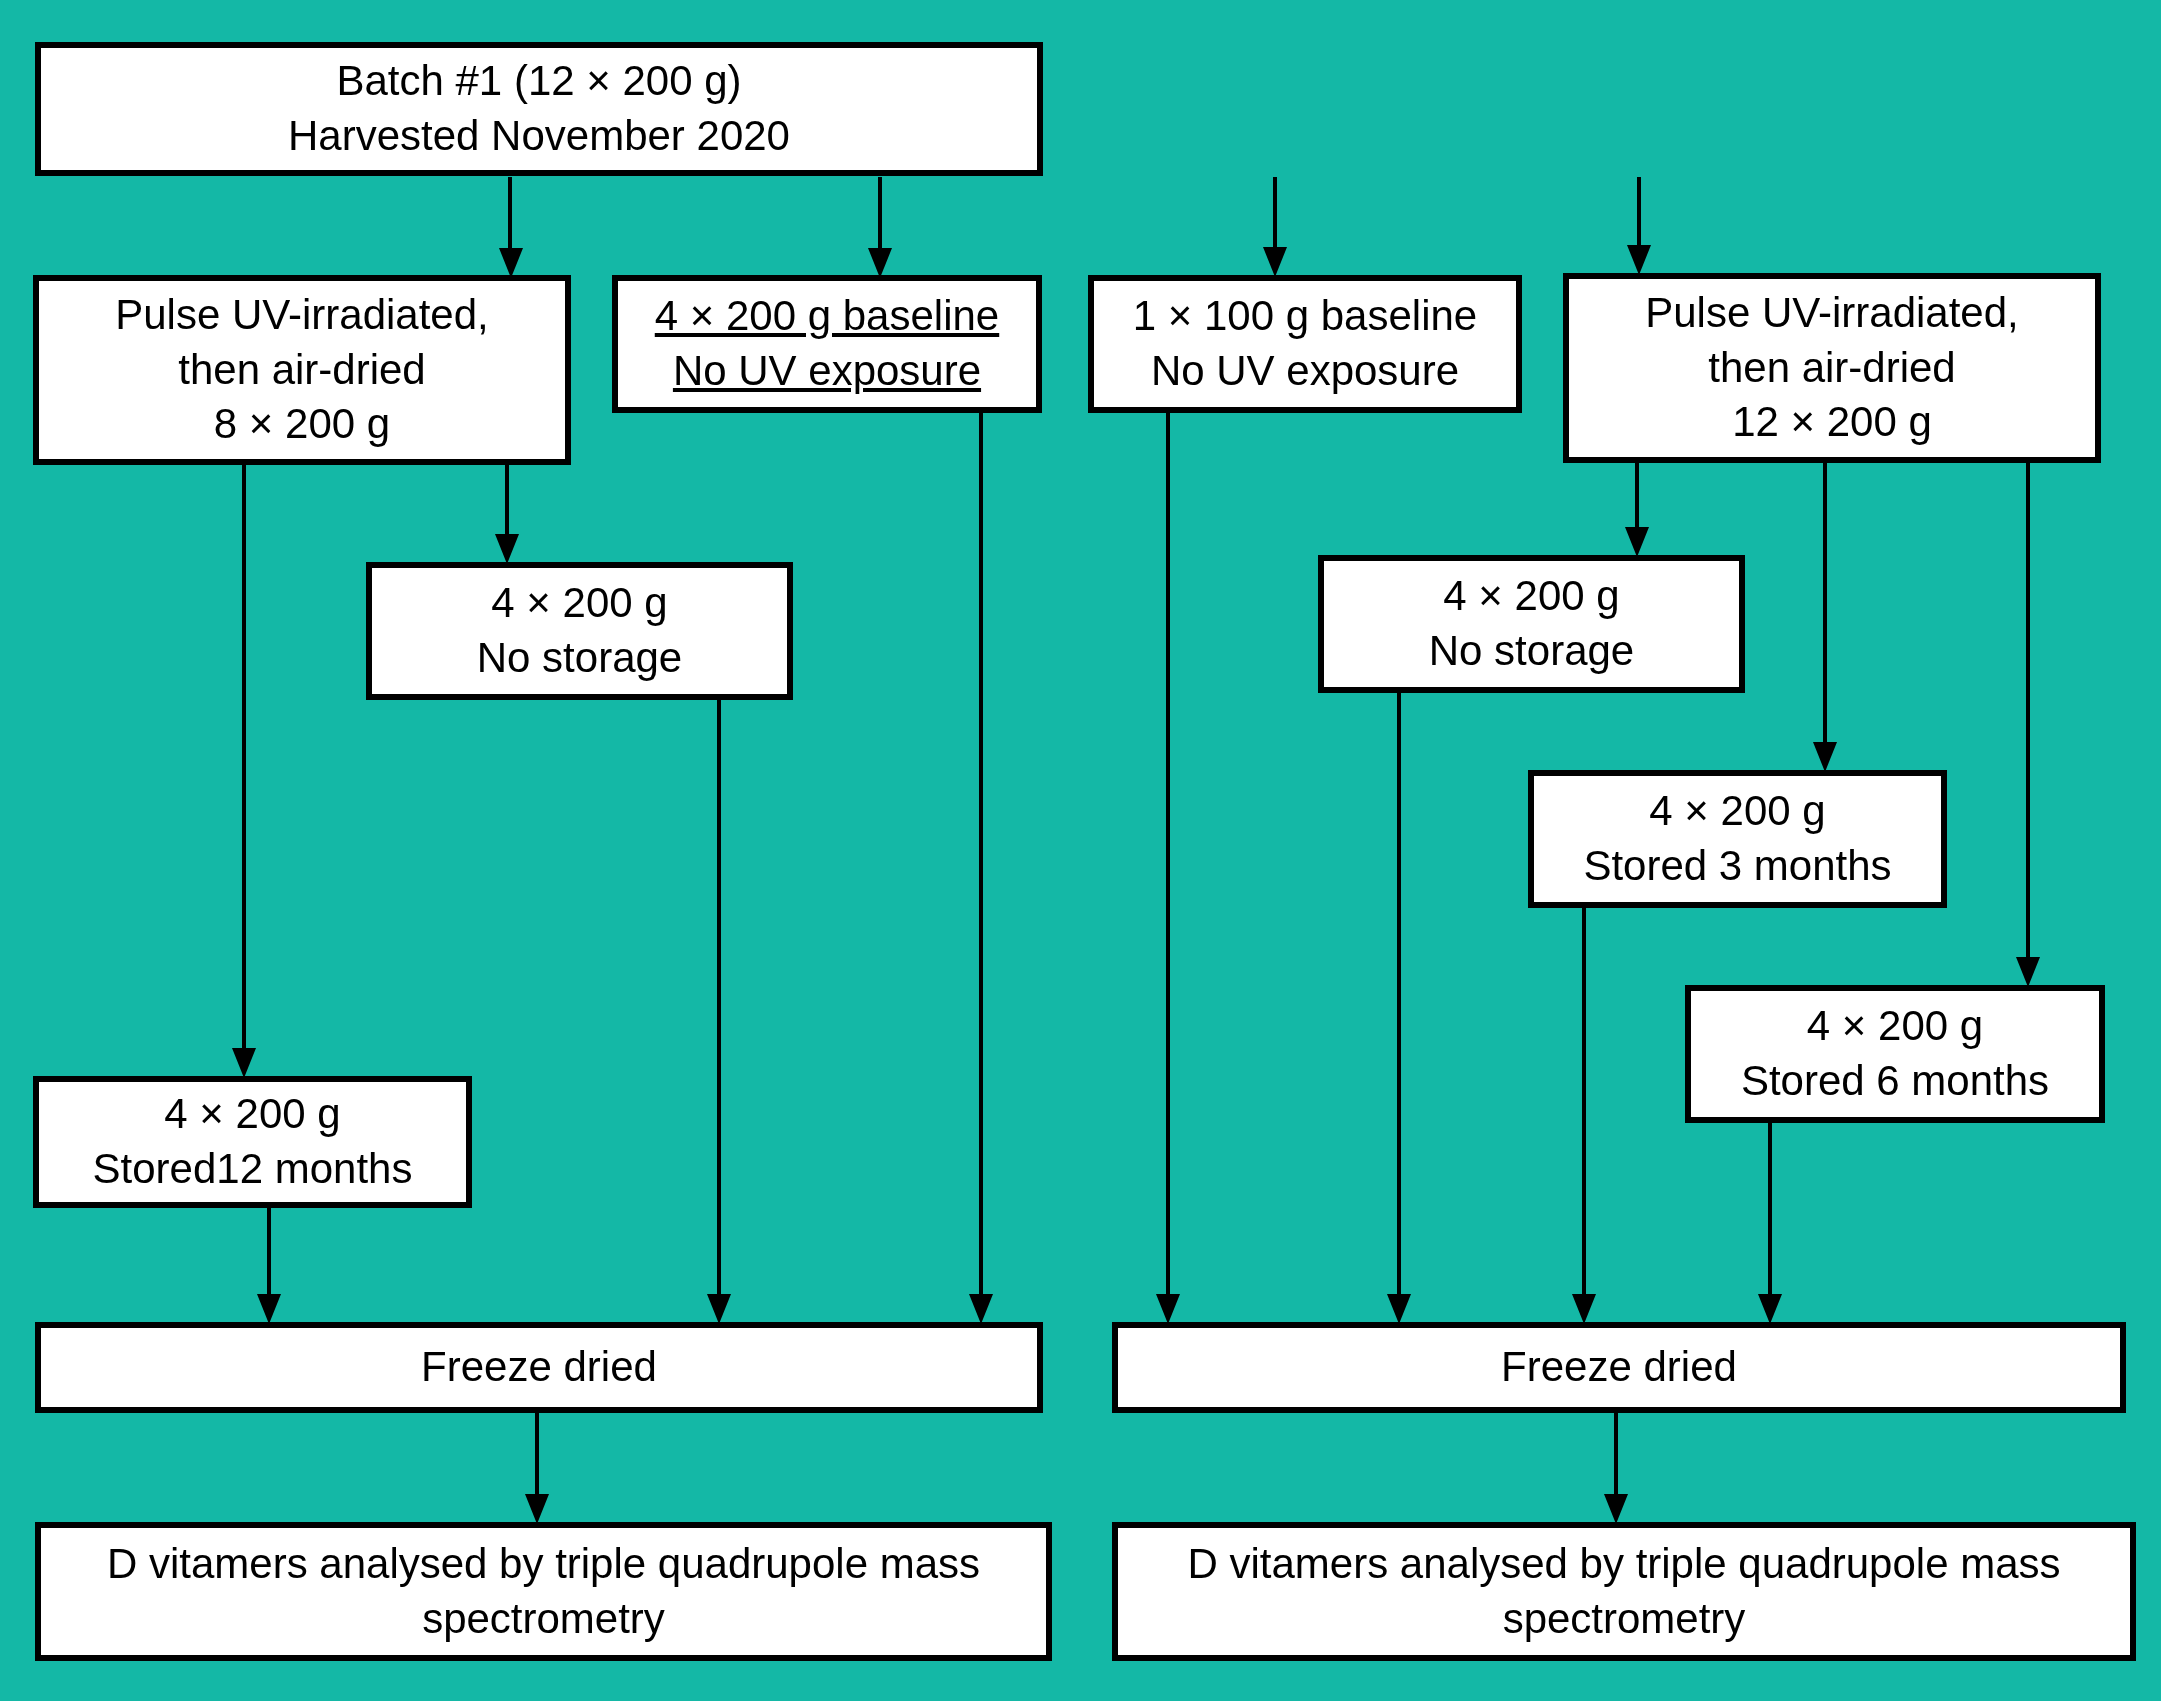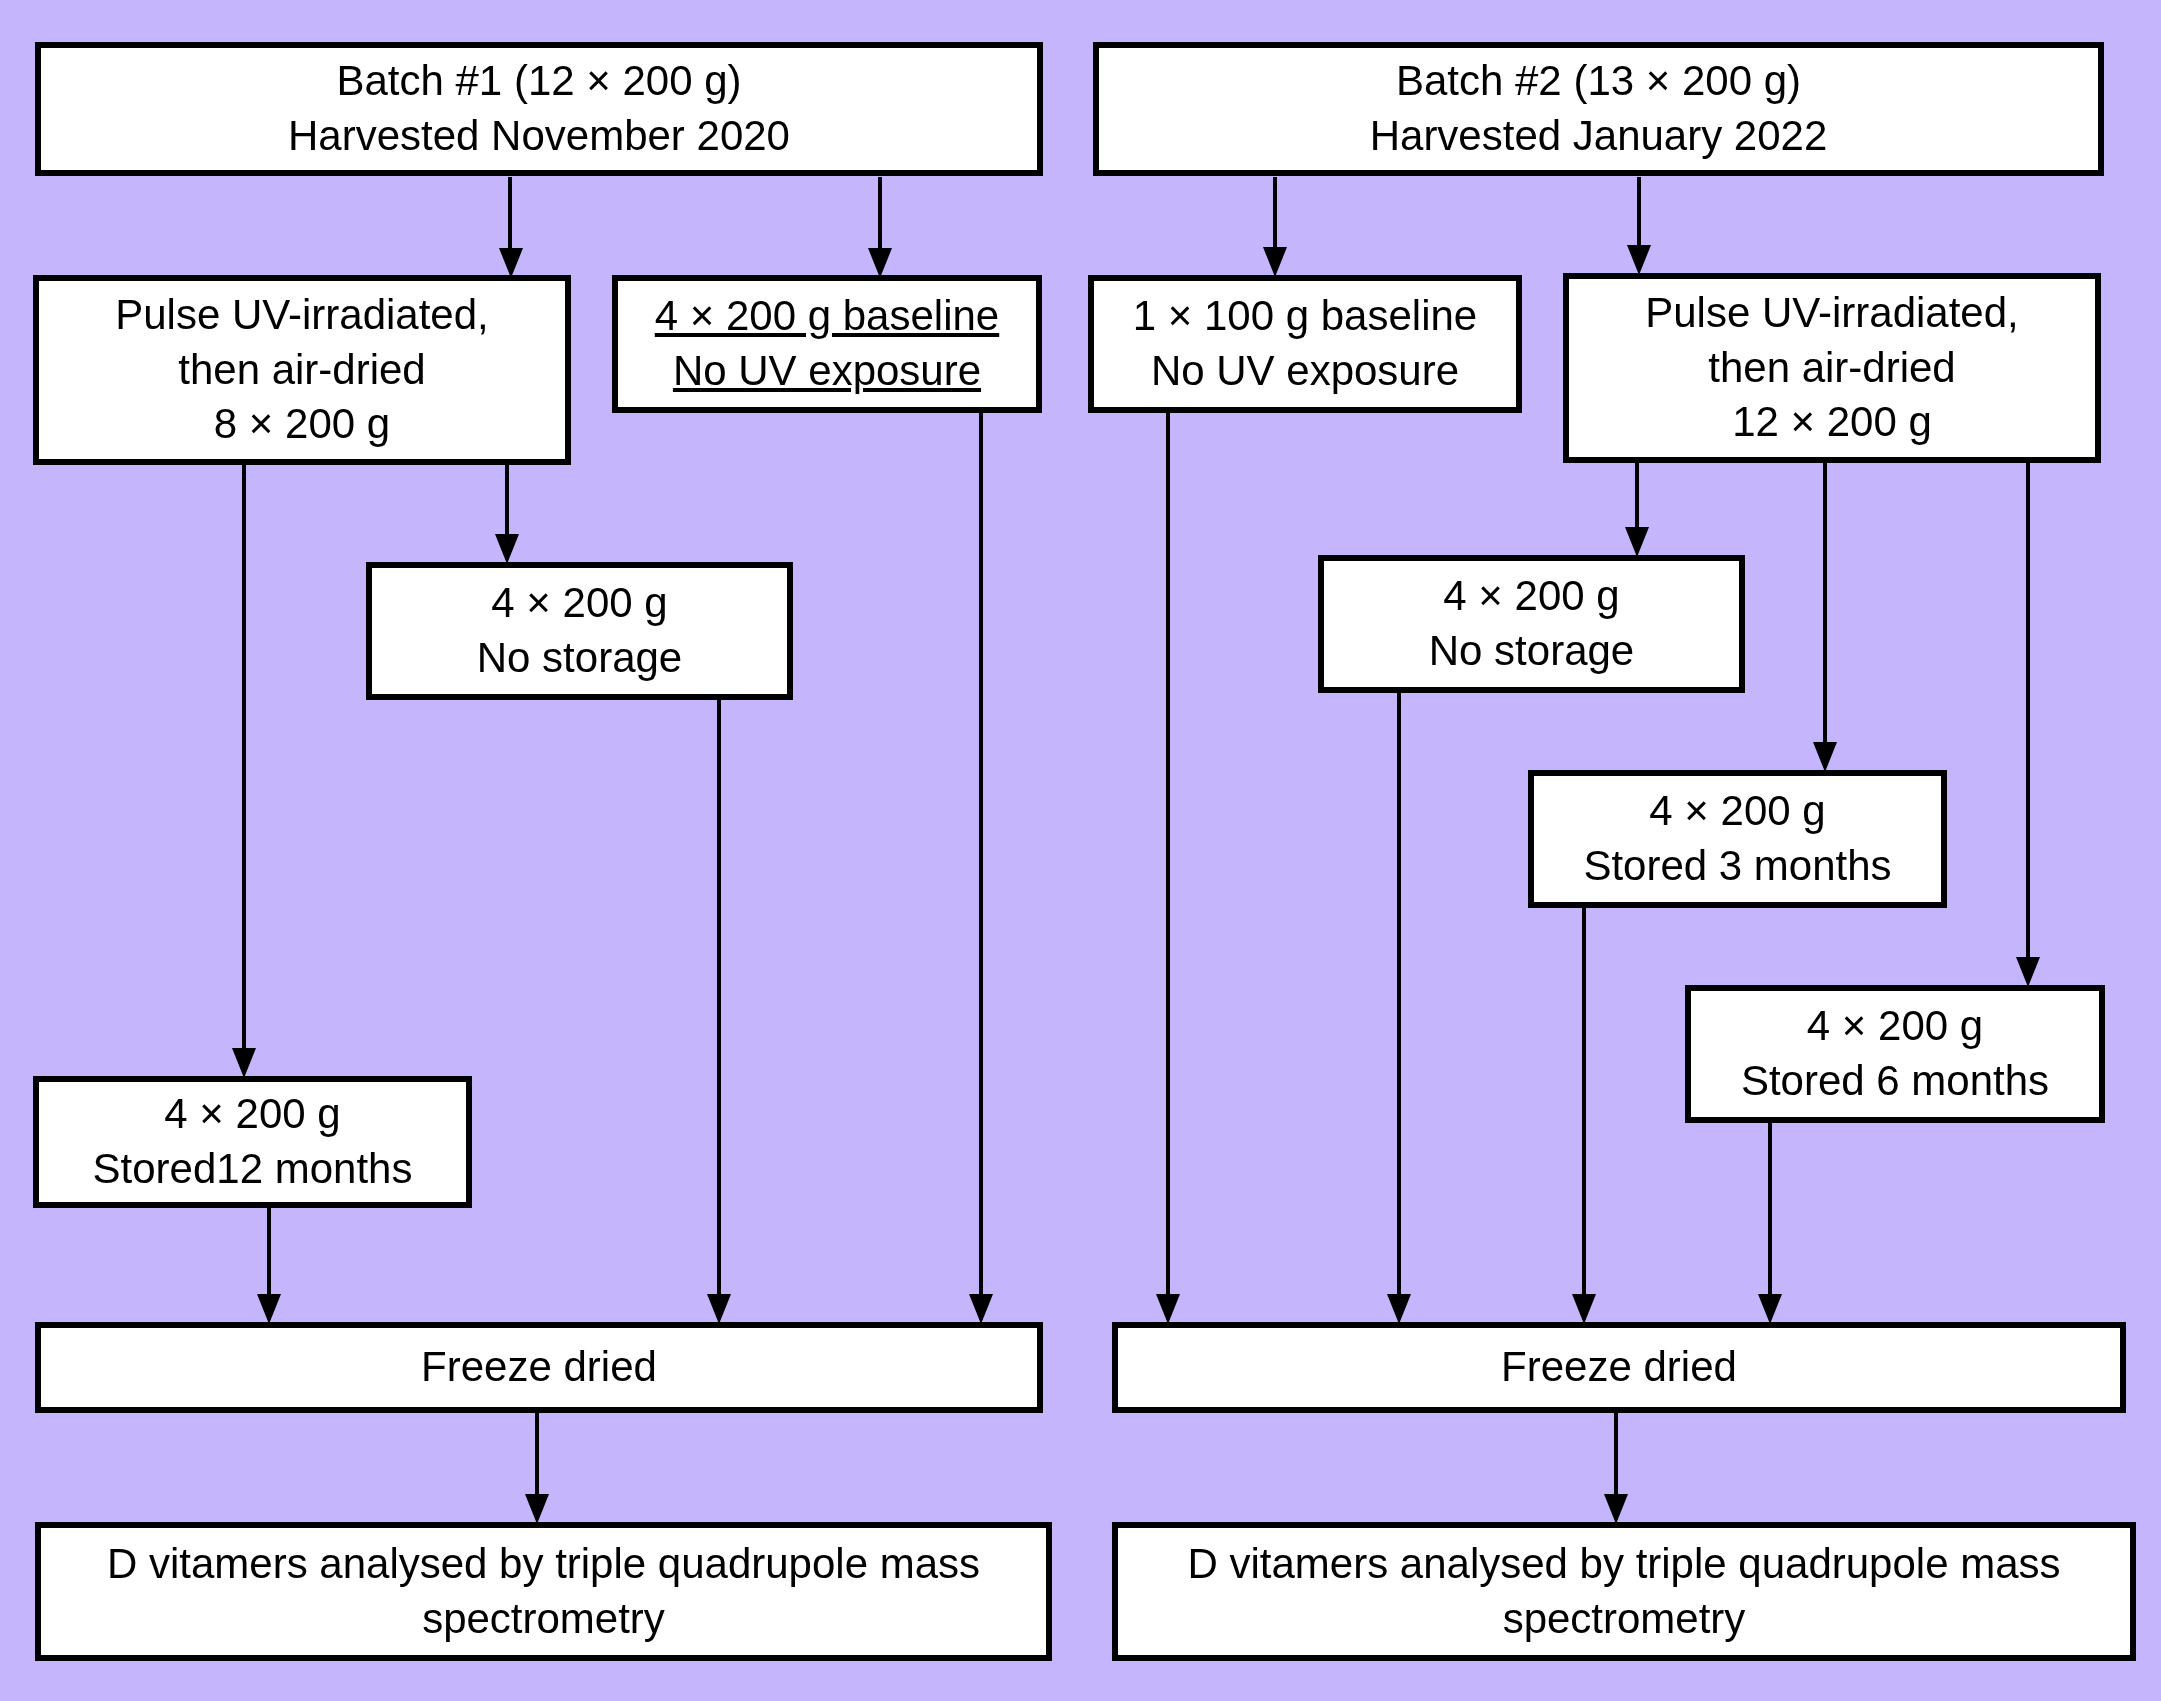--- a/index.html
+++ b/index.html
@@ -1,17 +1,17 @@
 <!DOCTYPE html>
 <html style="font-size:8px"><head>
 <meta charset="utf-8">
 <style>
   html,body{margin:0;padding:0;background:#ffffff;}
   .stage{
-    position:relative;width:2161px;height:1701px;background:#c4b5fd;
+    position:relative;width:2161px;height:1701px;background:#14b8a6;
     font-family:"Liberation Sans", sans-serif;color:#000000;
   }
   .box{
     position:absolute;box-sizing:border-box;border:6px solid #000000;background:#ffffff;
     display:flex;align-items:center;justify-content:center;text-align:center;
     white-space:pre-line;font-size:42px;line-height:1.3;font-weight:400;
   }
   .shaft{position:absolute;width:4px;background:#000000;}
   .head{
     position:absolute;width:0;height:0;
@@ -38,22 +38,20 @@
 No storage</div>
 
   <div class="box" style="left:33px;top:1076px;width:439px;height:132px;">4 × 200 g
 Stored12 months</div>
 
   <div class="box" style="left:35px;top:1322px;width:1008px;height:91px;">Freeze dried</div>
 
   <div class="box" style="left:35px;top:1522px;width:1017px;height:139px;">D vitamers analysed by triple quadrupole mass
 spectrometry</div>
 
-  <div class="box" style="left:1093px;top:42px;width:1011px;height:134px;">Batch #2 (13 × 200 g)
-Harvested January 2022</div>
 
   <div class="box" style="left:1088px;top:275px;width:434px;height:138px;">1 × 100 g baseline
 No UV exposure</div>
 
   <div class="box" style="left:1563px;top:273px;width:538px;height:190px;">Pulse UV-irradiated,
 then air-dried
 12 × 200 g</div>
 
   <div class="box" style="left:1318px;top:555px;width:427px;height:138px;">4 × 200 g
 No storage</div>

